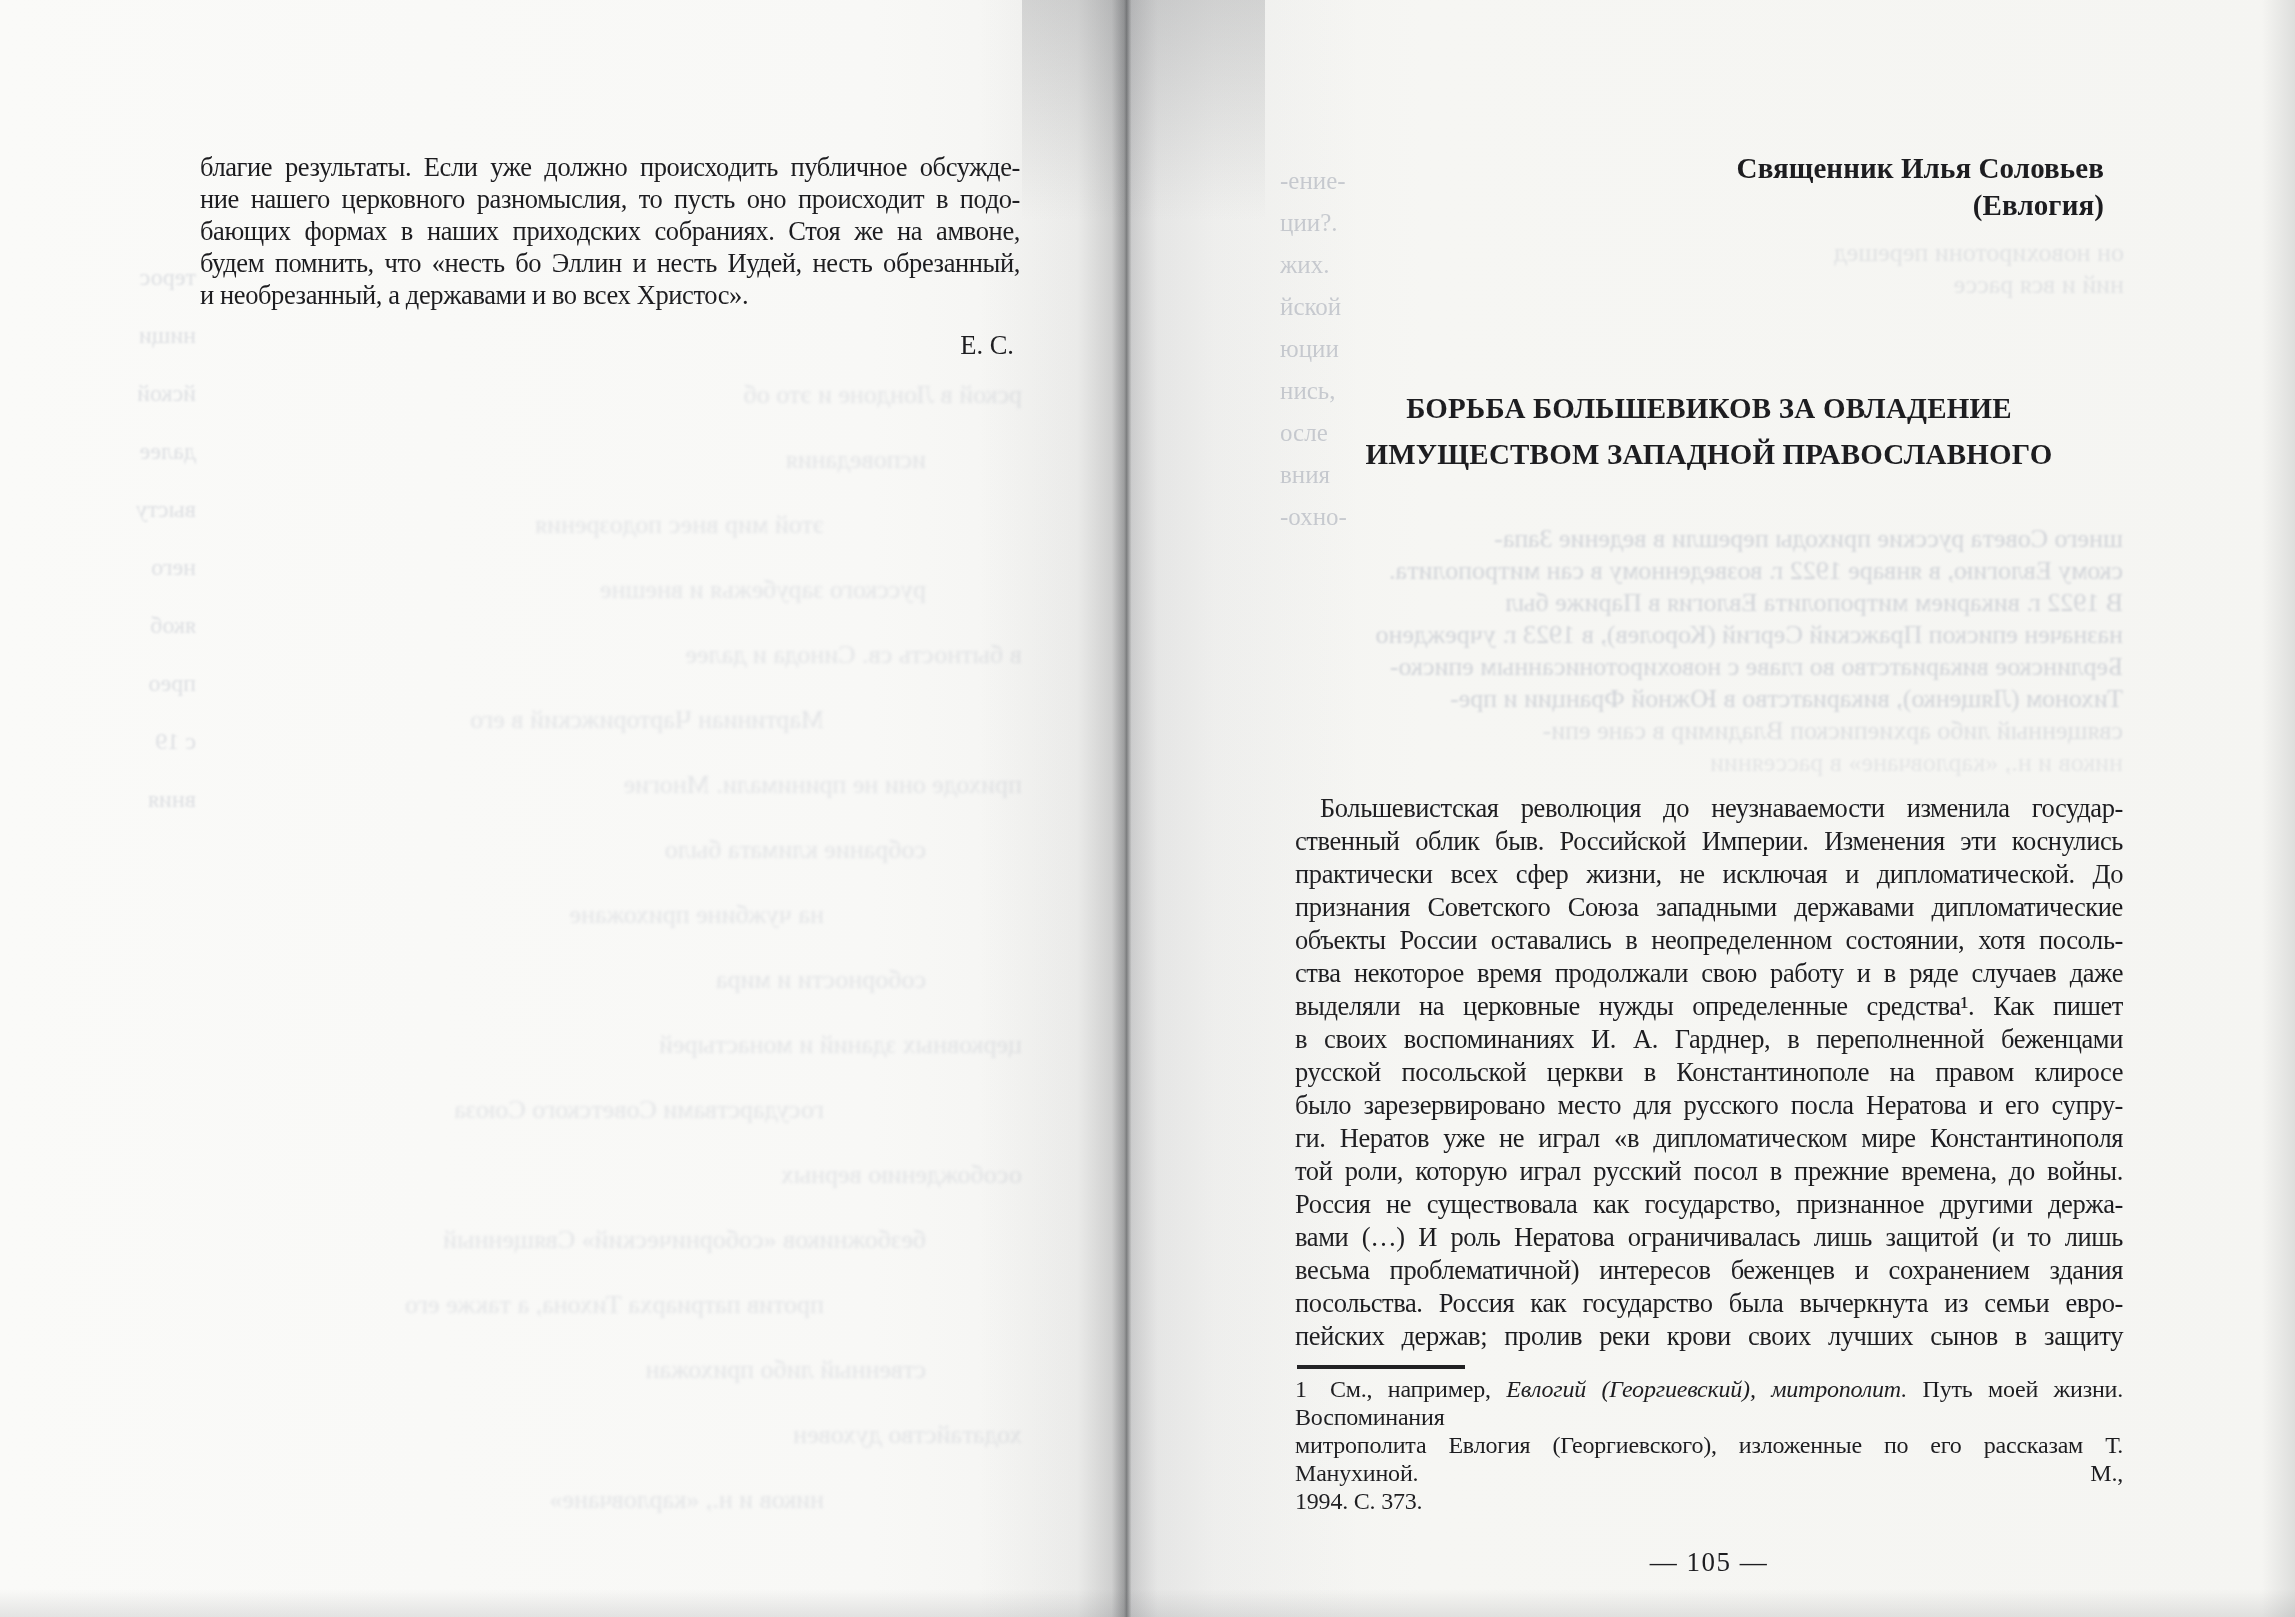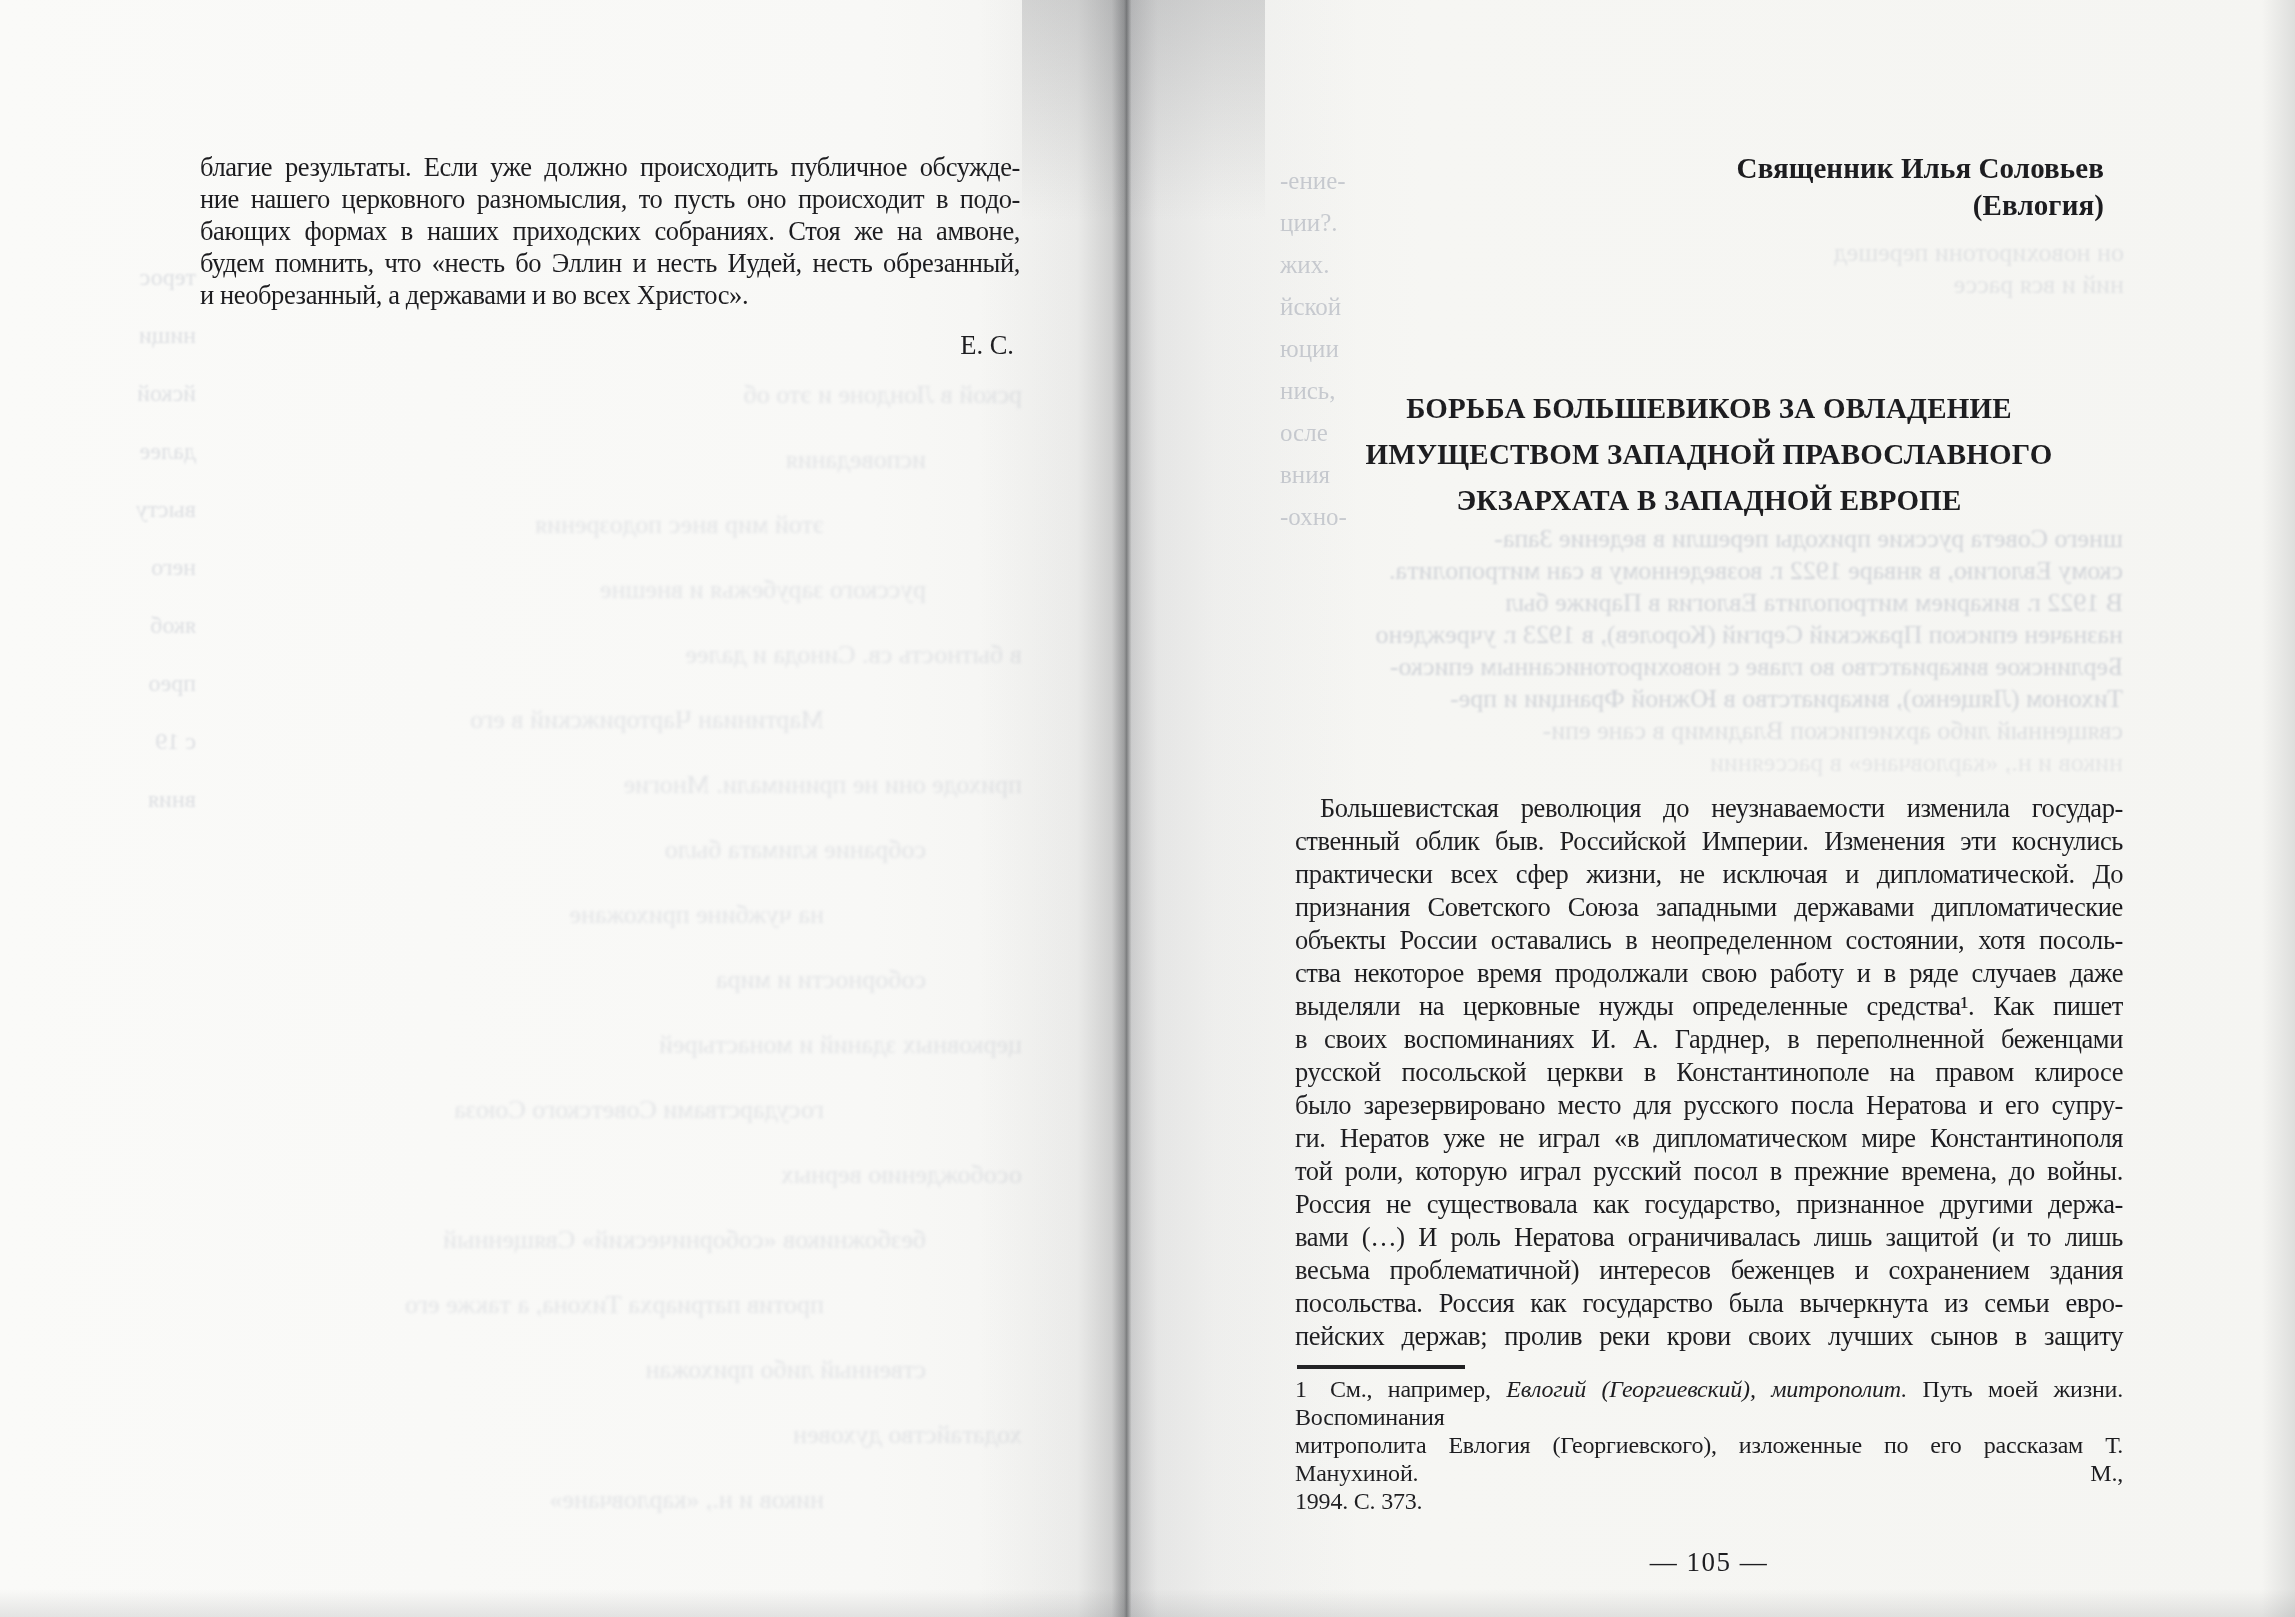--- a/index.html
+++ b/index.html
@@ -143,21 +143,20 @@
       </div>
 
     <div class="txt-block author">
       <div>Священник Илья Соловьев</div>
       <div>(Евлогия)</div>
     </div>
 
     <div class="txt-block title">
         <div>БОРЬБА БОЛЬШЕВИКОВ ЗА ОВЛАДЕНИЕ</div>
         <div>ИМУЩЕСТВОМ ЗАПАДНОЙ ПРАВОСЛАВНОГО</div>
-        <div>ЭКЗАРХАТА В ЗАПАДНОЙ ЕВРОПЕ</div>
       </div>
 
     <div class="txt-block body-text justify-all">
         <div>Большевистская революция до неузнаваемости изменила государ-</div>
         <div>ственный облик быв. Российской Империи. Изменения эти коснулись</div>
         <div>практически всех сфер жизни, не исключая и дипломатической. До</div>
         <div>признания Советского Союза западными державами дипломатические</div>
         <div>объекты России оставались в неопределенном состоянии, хотя посоль-</div>
         <div>ства некоторое время продолжали свою работу и в ряде случаев даже</div>
         <div>выделяли на церковные нужды определенные средства¹. Как пишет</div>

